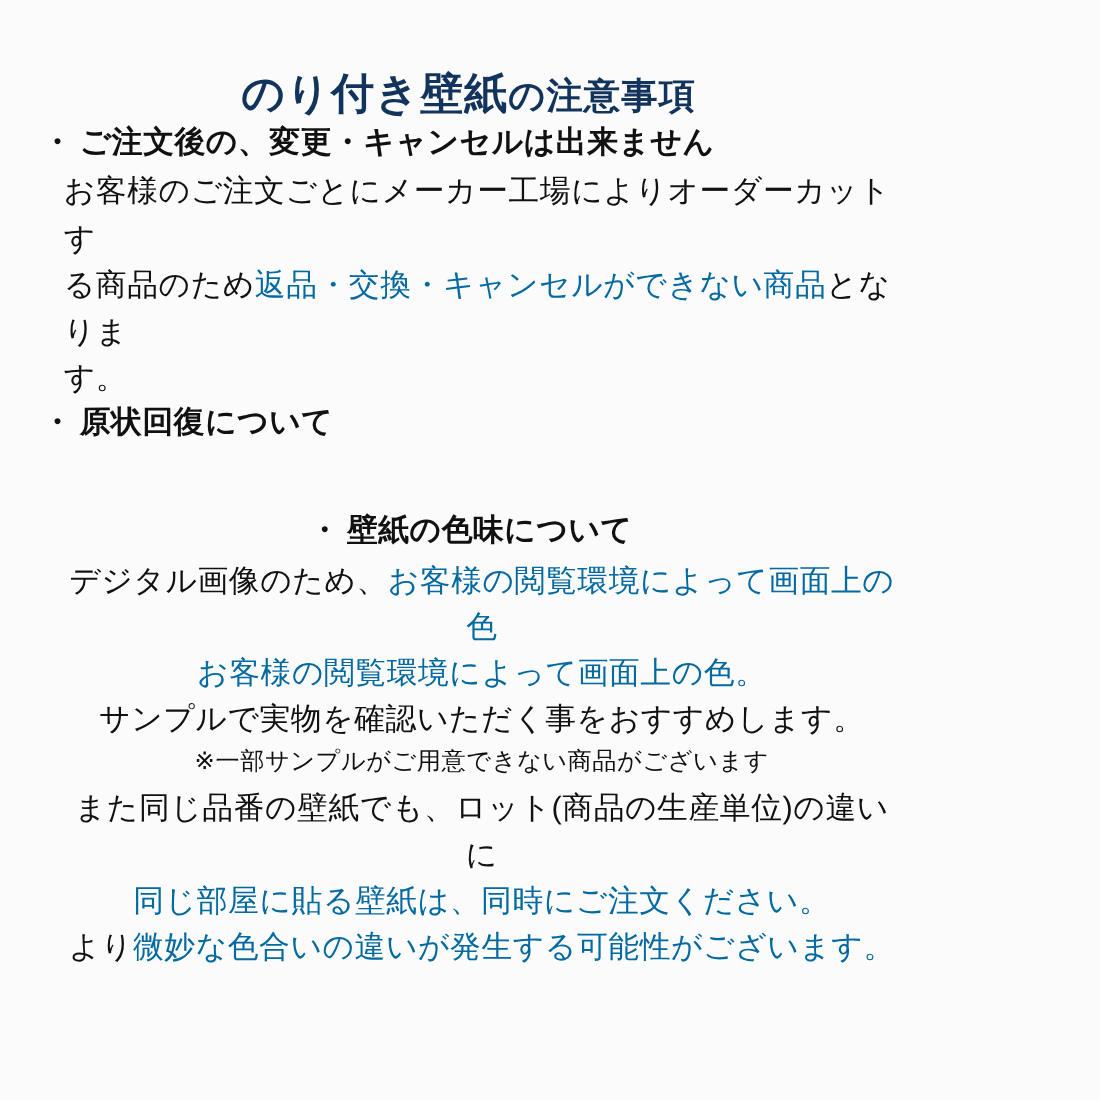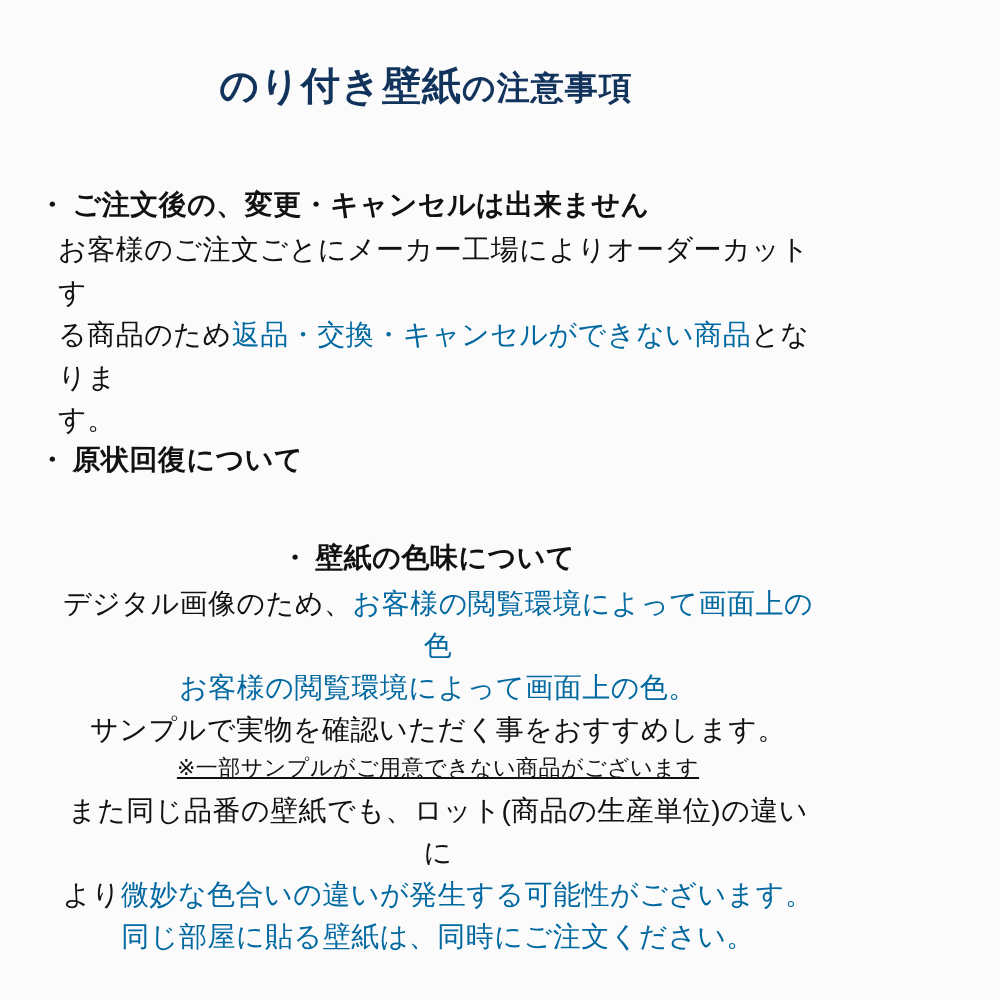--- a/index.html
+++ b/index.html
@@ -30,21 +30,21 @@
     margin: 14px 0 0 0;
     line-height: 1.25;
   }
   .title .sub {
     font-size: 33px;
     font-weight: bold;
   }
   .section {
     margin-top: 0;
   }
-  .sec1 { margin-top: 76px; }
+  .sec1 { }
   .sec2 { }
   .sec3 { margin-top: 62px; text-align: center; }
 
   .head {
     font-size: 28px;
     font-weight: bold;
     color: #111;
     line-height: 1.3;
     letter-spacing: 0.5px;
     padding-left: 4px;
@@ -64,21 +64,20 @@
   .body.tight { line-height: 1.5; }
   .red {
     color: #0369a1;
   }
   .note {
     font-size: 22px;
     line-height: 1.5;
     color: #111;
     letter-spacing: 0.5px;
     padding-left: 24px;
-    text-decoration: underline;
   }
   .line { display: block; }
 </style>
 </head>
 <body>
 
 <div class="page">
 
   <h1 class="title">
     <span>のり付き壁紙</span><span class="sub">の注意事項</span>
@@ -120,22 +119,22 @@
       </span>
       <span class="line">
         <span>サンプルで実物を確認いただく事をおすすめします。</span>
       </span>
     </div>
     <div class="note">※一部サンプルがご用意できない商品がございます</div>
     <div class="body tight">
       <span class="line">
         <span>また同じ品番の壁紙でも、ロット(商品の生産単位)の違いに</span>
       </span>
+      <span class="line red">
+        <span>同じ部屋に貼る壁紙は、同時にご注文ください。</span>
+      </span>
       <span class="line">
         <span>より</span><span class="red">微妙な色合いの違いが発生する可能性がございます。</span>
-      </span>
-      <span class="line red">
-        <span>同じ部屋に貼る壁紙は、同時にご注文ください。</span>
       </span>
     </div>
   </div>
 
 </div>
 
 </body></html>

